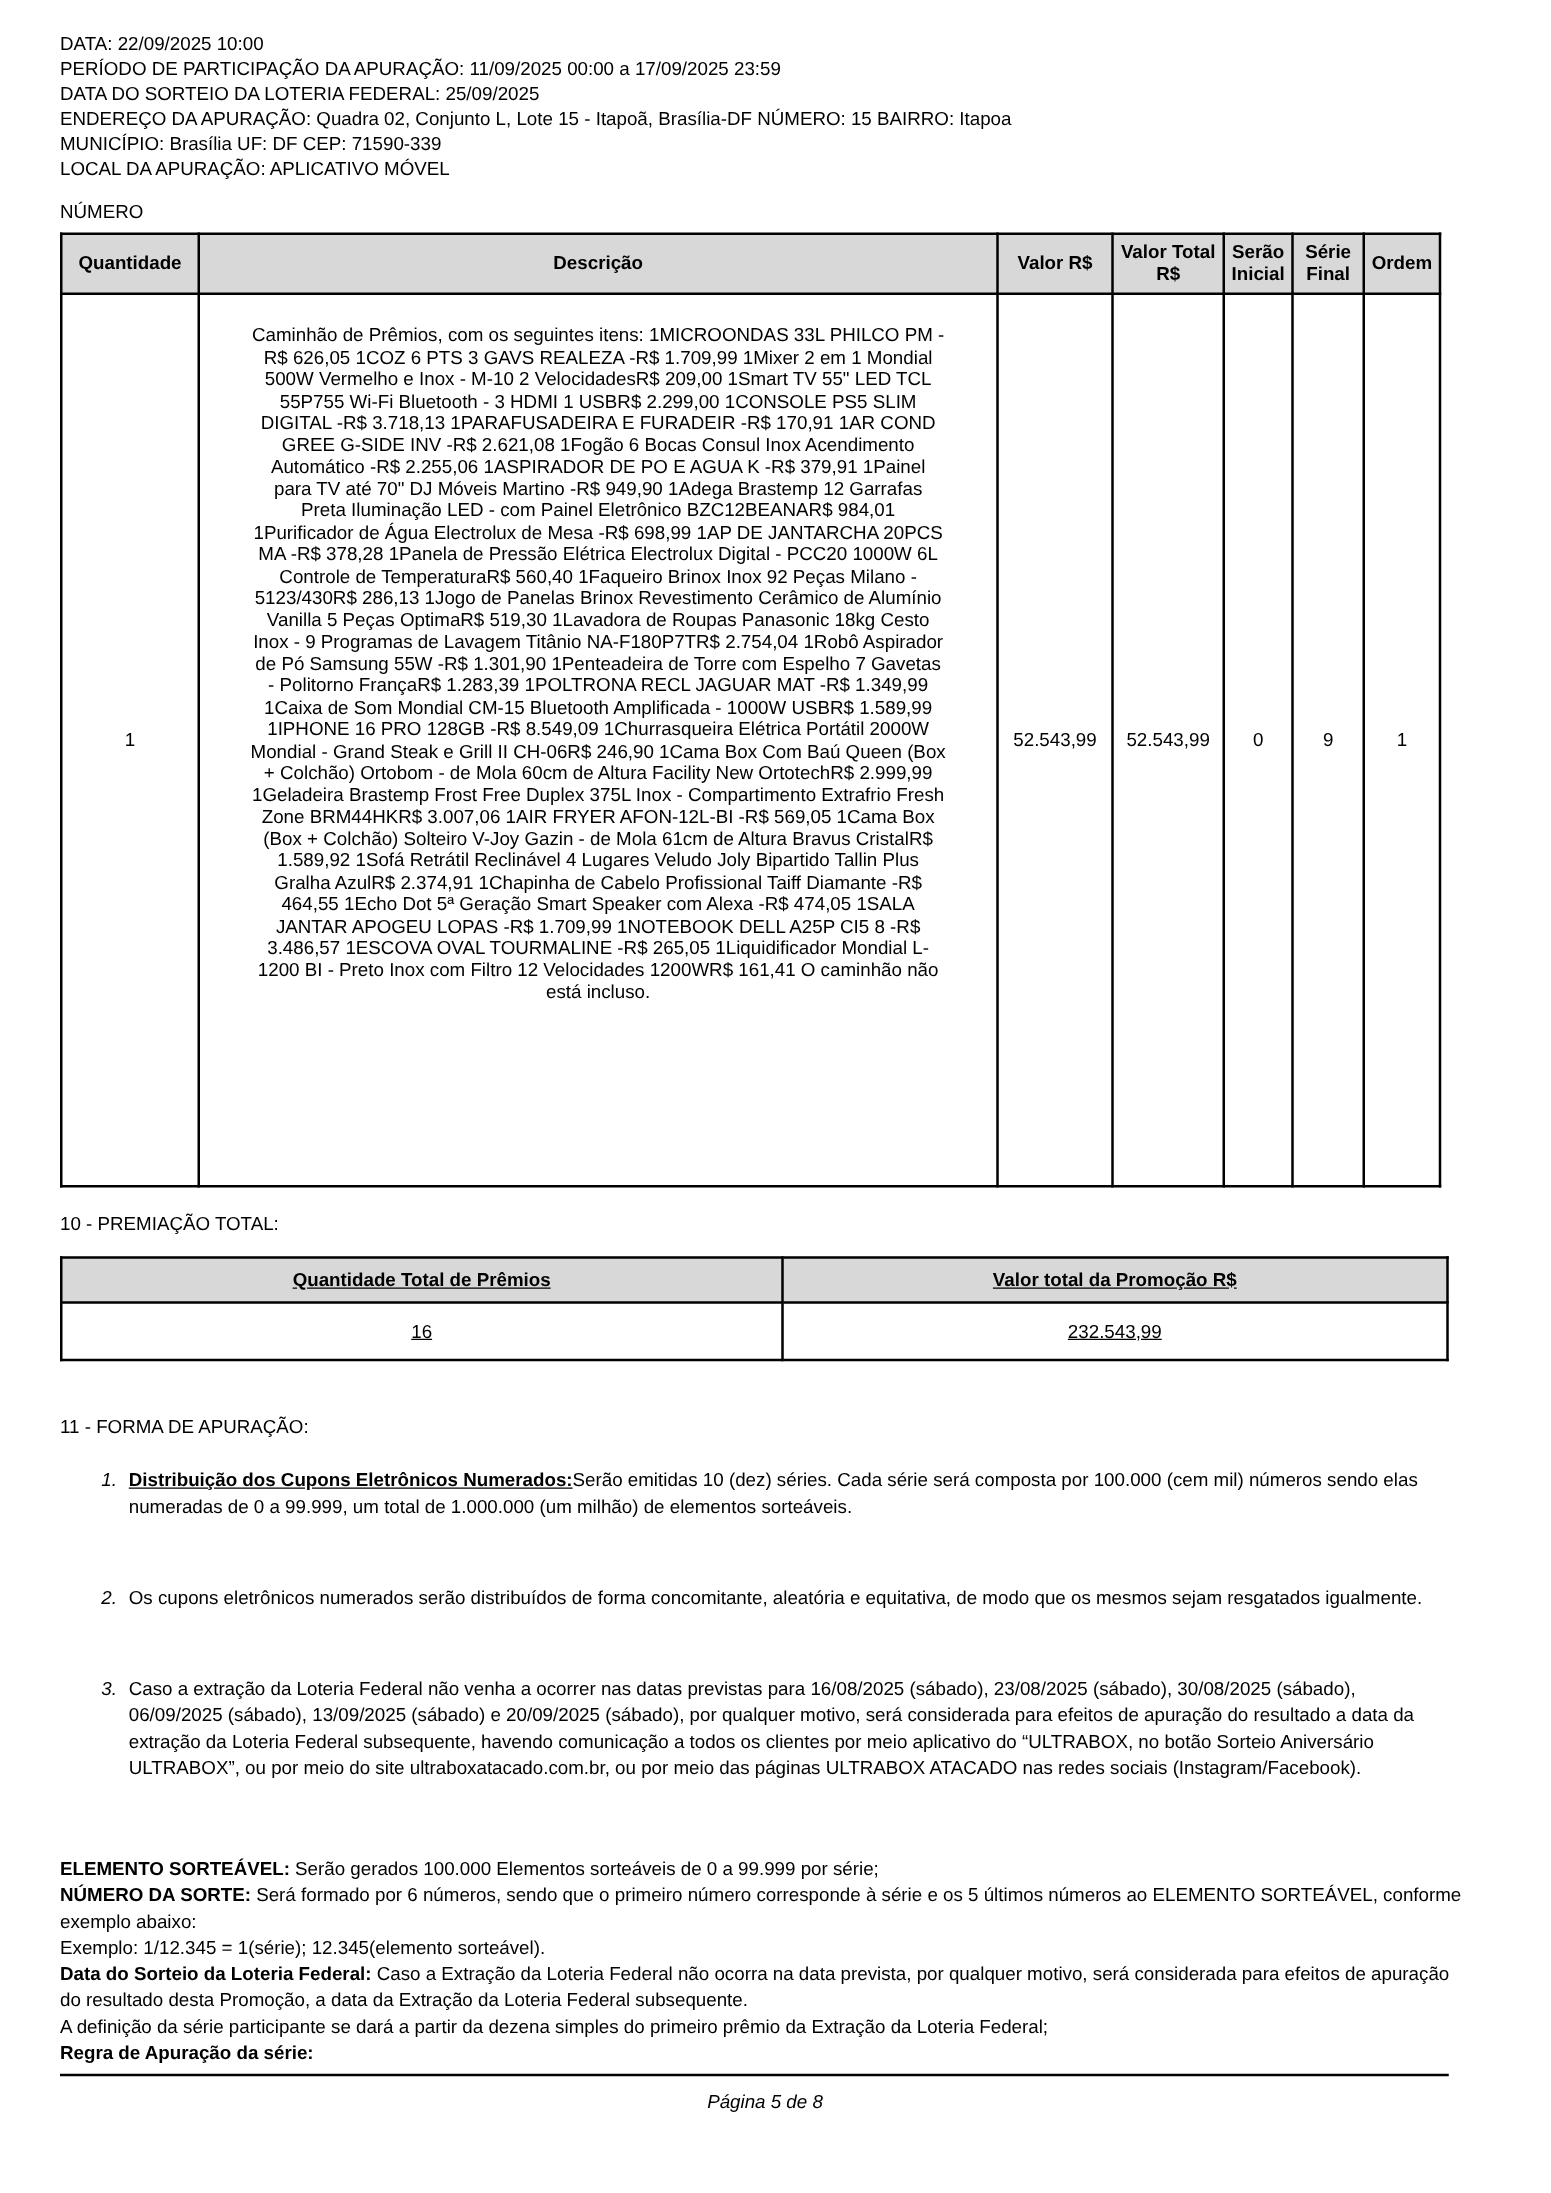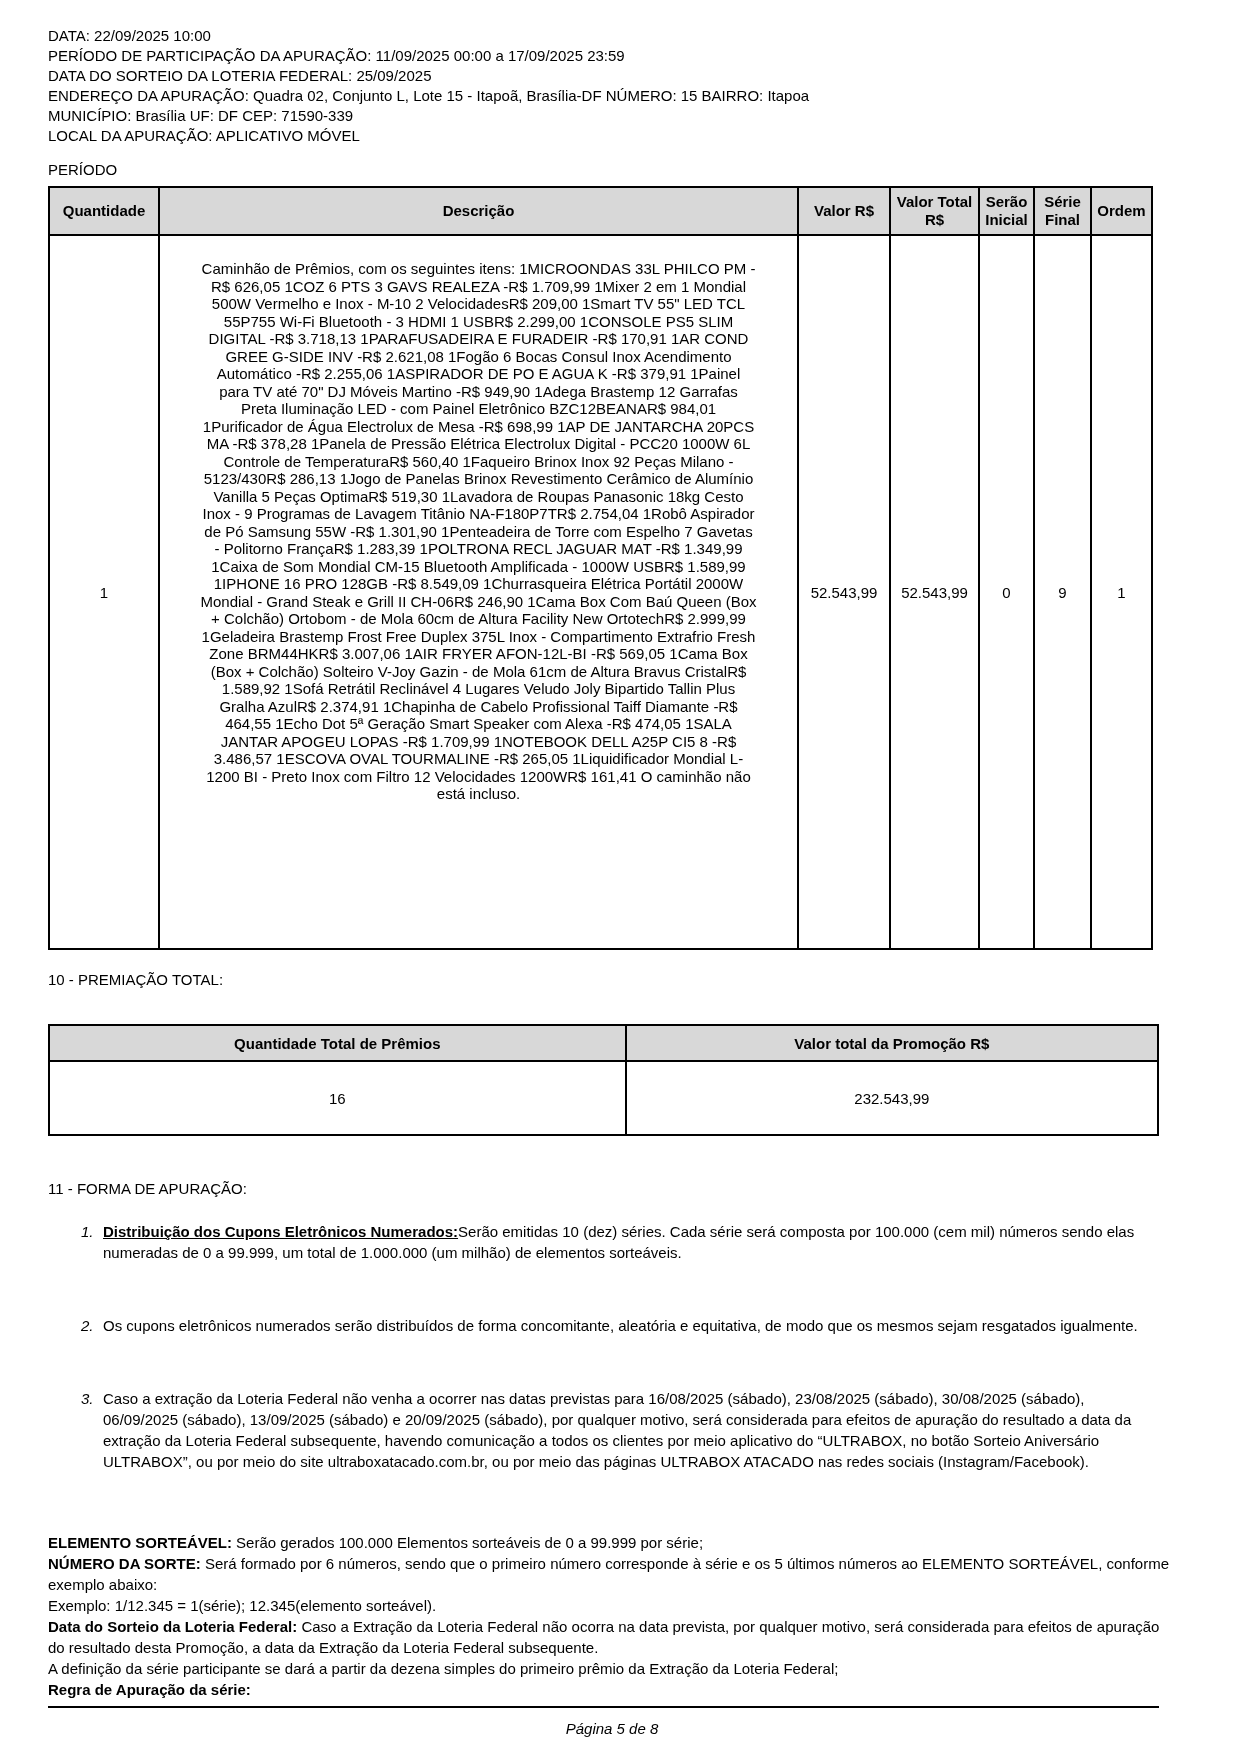--- a/index.html
+++ b/index.html
@@ -46,32 +46,32 @@
   .cell-desc {
     text-align: center;
     vertical-align: top;
     padding: 24px 40px 0 40px;
     line-height: 17.5px;
     font-size: 15px;
     border-radius: 27px;
   }
 
   .h10 { margin-top: 20px; font-size: 15px; line-height: 20px; }
-  .total-table { width: 1111px; margin-top: 34px; }
+  .total-table { width: 1111px; margin-top: 15px; text-decoration: underline; }
   .total-table th, .total-table td { border: 2px solid #000; }
   .total-table th {
     background: #d8d8d8;
     font-size: 15px;
     font-weight: bold;
     height: 36px;
     text-align: center;
     vertical-align: middle;
   }
   .total-table td {
-    height: 74px;
+    height: 46px;
     font-size: 15px;
     text-align: center;
     vertical-align: middle;
   }
   .tcol-1 { width: 52%; }
   .tcol-2 { width: 48%; }
 
   .h11 { margin-top: 43px; font-size: 15px; line-height: 20px; }
 
   .apuracao-list { margin-top: 22px; }
@@ -111,21 +111,21 @@
 
   <div class="hdr-block">
     <div>DATA: 22/09/2025 10:00</div>
     <div>PERÍODO DE PARTICIPAÇÃO DA APURAÇÃO: 11/09/2025 00:00 a 17/09/2025 23:59</div>
     <div>DATA DO SORTEIO DA LOTERIA FEDERAL: 25/09/2025</div>
     <div>ENDEREÇO DA APURAÇÃO: Quadra 02, Conjunto L, Lote 15 - Itapoã, Brasília-DF NÚMERO: 15 BAIRRO: Itapoa</div>
     <div>MUNICÍPIO: Brasília UF: DF CEP: 71590-339</div>
     <div>LOCAL DA APURAÇÃO: APLICATIVO MÓVEL</div>
   </div>
 
-  <div class="section-label">PERÍODO</div>
+  <div class="section-label">NÚMERO</div>
 
   <table class="prize-table">
     <colgroup>
       <col class="col-qtd">
         <col class="col-desc">
         <col class="col-valor">
         <col class="col-valor-total">
         <col class="col-serie-i">
         <col class="col-serie-f">
         <col class="col-ordem">

